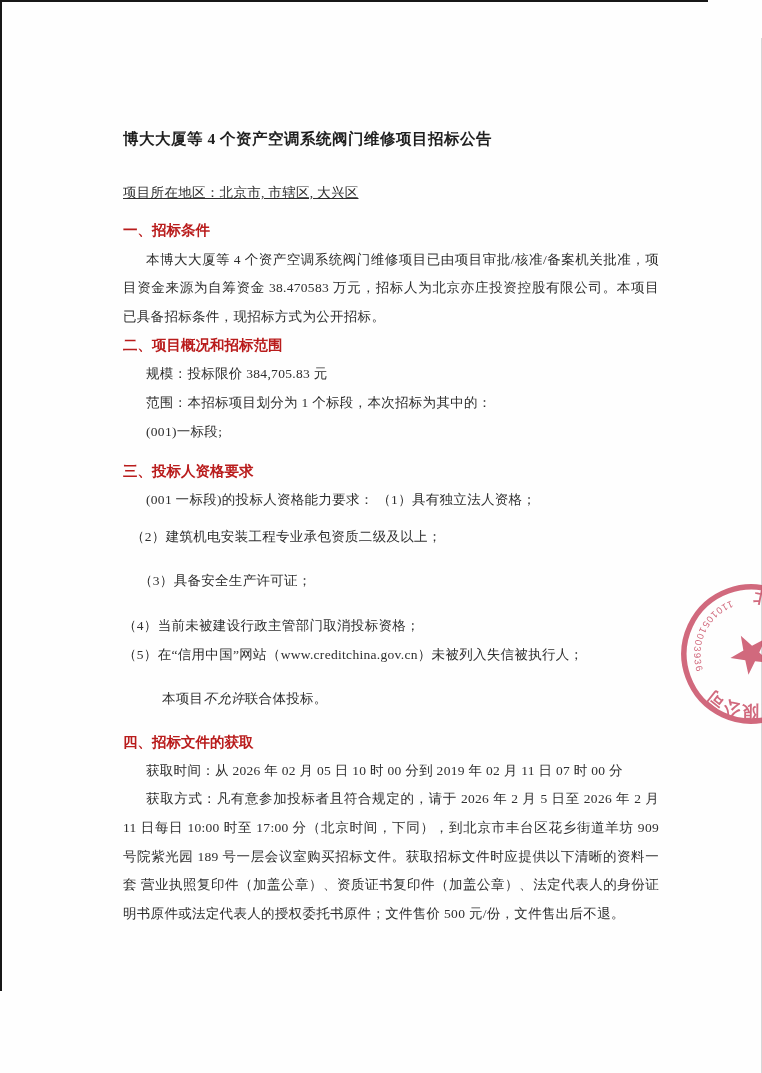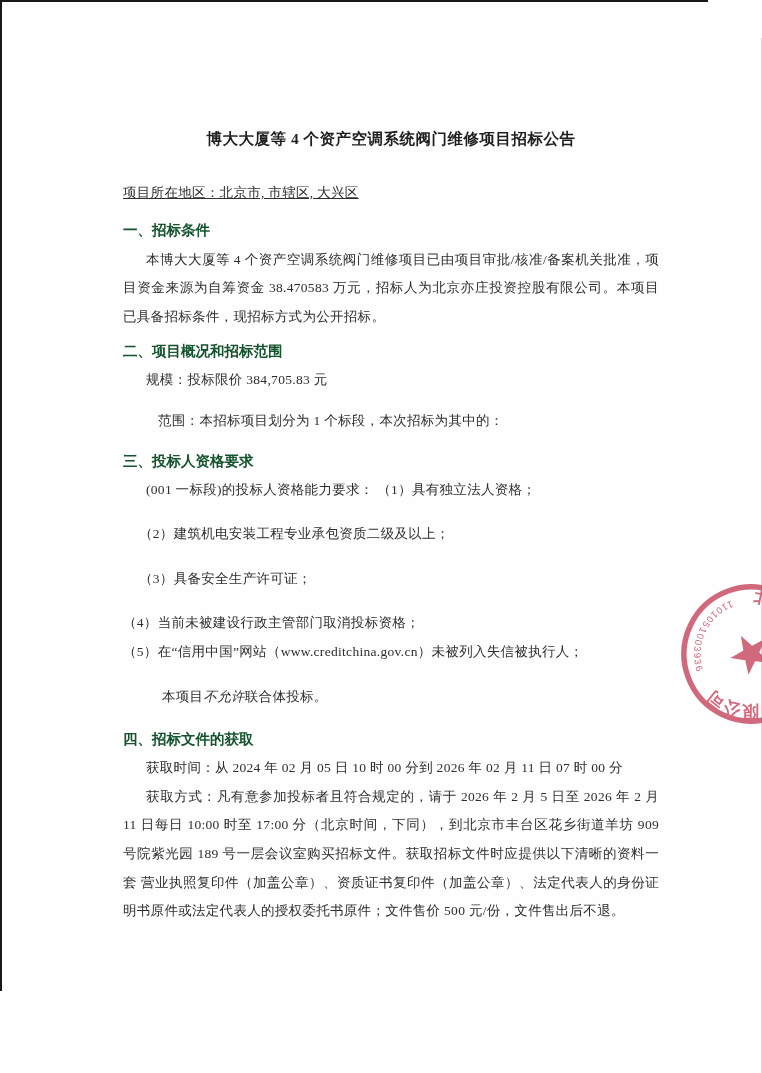--- a/index.html
+++ b/index.html
@@ -32,21 +32,21 @@
     width: 1px; height: 1035px;
     background: #d7d7d7;
   }
   .content {
     position: absolute;
     left: 123px;
     top: 128px;
     width: 536px;
   }
   .doc-title {
-    text-align: center;
+    text-align: left;
     font-size: 15.5px;
     font-weight: 700;
     color: #1f1f1f;
     line-height: 22px;
     letter-spacing: 0.5px;
   }
   .doc-subtitle {
     text-align: center;
     font-size: 14.5px;
     font-weight: 700;
@@ -58,25 +58,25 @@
   .location-line {
     margin-top: 29px;
     font-size: 13.5px;
     line-height: 22px;
     text-decoration: underline;
   }
   .sec-heading {
     font-family: "Liberation Sans", "DejaVu Sans", sans-serif;
     font-size: 14.5px;
     font-weight: 700;
-    color: #14532d;
+    color: #b91c1c;
     line-height: 24px;
   }
   .h1 { margin-top: 10px; }
-  .h2 { margin-top: 8px; }
+  .h2 { margin-top: 2px; }
   .h3 { margin-top: 13px; }
   .h4 { margin-top: 2px; }
   .body-par {
     font-size: 13.5px;
     line-height: 28.6px;
     text-align: justify;
     letter-spacing: 0.3px;
   }
   .indent-first { text-indent: 23px; }
   .pad-line { padding-left: 23px; }
@@ -116,32 +116,33 @@
 
     <div class="doc-title">博大大厦等 4 个资产空调系统阀门维修项目招标公告</div>
 
     <div class="location-line body-par">项目所在地区：北京市, 市辖区, 大兴区</div>
 
     <div class="sec-heading h1">一、招标条件</div>
     <p class="body-par indent-first mt4" style="margin:4px 0 0 0;">本博大大厦等 4 个资产空调系统阀门维修项目已由项目审批/核准/备案机关批准，项目资金来源为自筹资金 38.470583 万元，招标人为北京亦庄投资控股有限公司。本项目已具备招标条件，现招标方式为公开招标。</p>
 
     <div class="sec-heading h2">二、项目概况和招标范围</div>
     <p class="body-par pad-line" style="margin:3px 0 0 0;">规模：投标限价 384,705.83 元</p>
-    <p class="body-par pad-line" style="margin:12px;">范围：本招标项目划分为 1 个标段，本次招标为其中的：</p>
+    <p class="body-par pad-line" style="margin:0;">范围：本招标项目划分为 1 个标段，本次招标为其中的：</p>
+    <p class="body-par pad-line" style="margin:0;">(001)一标段;</p>
 
     <div class="sec-heading h3">三、投标人资格要求</div>
     <p class="body-par indent-first" style="margin:3px 0 0 0;">(001 一标段)的投标人资格能力要求： （1）具有独立法人资格；</p>
-    <p class="body-par" style="margin:16px;">（2）建筑机电安装工程专业承包资质二级及以上；</p>
+    <p class="body-par" style="margin:8px;">（2）建筑机电安装工程专业承包资质二级及以上；</p>
     <p class="body-par" style="margin:16px;">（3）具备安全生产许可证；</p>
     <p class="body-par" style="margin:0;">（4）当前未被建设行政主管部门取消投标资格；</p>
     <p class="body-par" style="margin:0;">（5）在“信用中国”网站（www.creditchina.gov.cn）未被列入失信被执行人；</p>
     <p class="body-par pad-line" style="margin:16px;"><span>本项目</span><span class="italic-seg">不允许</span><span>联合体投标。</span></p>
 
     <div class="sec-heading h4">四、招标文件的获取</div>
-    <p class="body-par indent-first" style="margin:3px 0 0 0;">获取时间：从 2024 年 02 月 05 日  10 时 00 分到 2026 年 02 月 11 日  07 时 00 分</p>
+    <p class="body-par indent-first" style="margin:3px 0 0 0;">获取时间：从 2026 年 02 月 05 日  10 时 00 分到 2019 年 02 月 11 日  07 时 00 分</p>
     <p class="body-par indent-first" style="margin:0;">获取方式：凡有意参加投标者且符合规定的，请于 2026 年 2 月 5 日至  2026 年 2 月 11 日每日 10:00 时至 17:00 分（北京时间，下同），到北京市丰台区花乡街道羊坊 909 号院紫光园 189 号一层会议室购买招标文件。获取招标文件时应提供以下清晰的资料一套  营业执照复印件（加盖公章）、资质证书复印件（加盖公章）、法定代表人的身份证明书原件或法定代表人的授权委托书原件；文件售价 500  元/份，文件售出后不退。</p>
 
   </div>
 
   <div class="seal-wrap">
     <svg width="220" height="220" viewBox="0 0 220 220">
       <g transform="rotate(115 110 110)" fill="#c5405a" stroke="none">
         <circle cx="110" cy="110" r="67" fill="none" stroke="#c5405a" stroke-width="5.5"></circle>
         <polygon points="110,89 114.94,103.2 129.97,103.51 117.99,112.6 122.34,126.99 110,118.4 97.66,126.99 102.01,112.6 90.03,103.51 105.06,103.2"></polygon>
         <defs>

